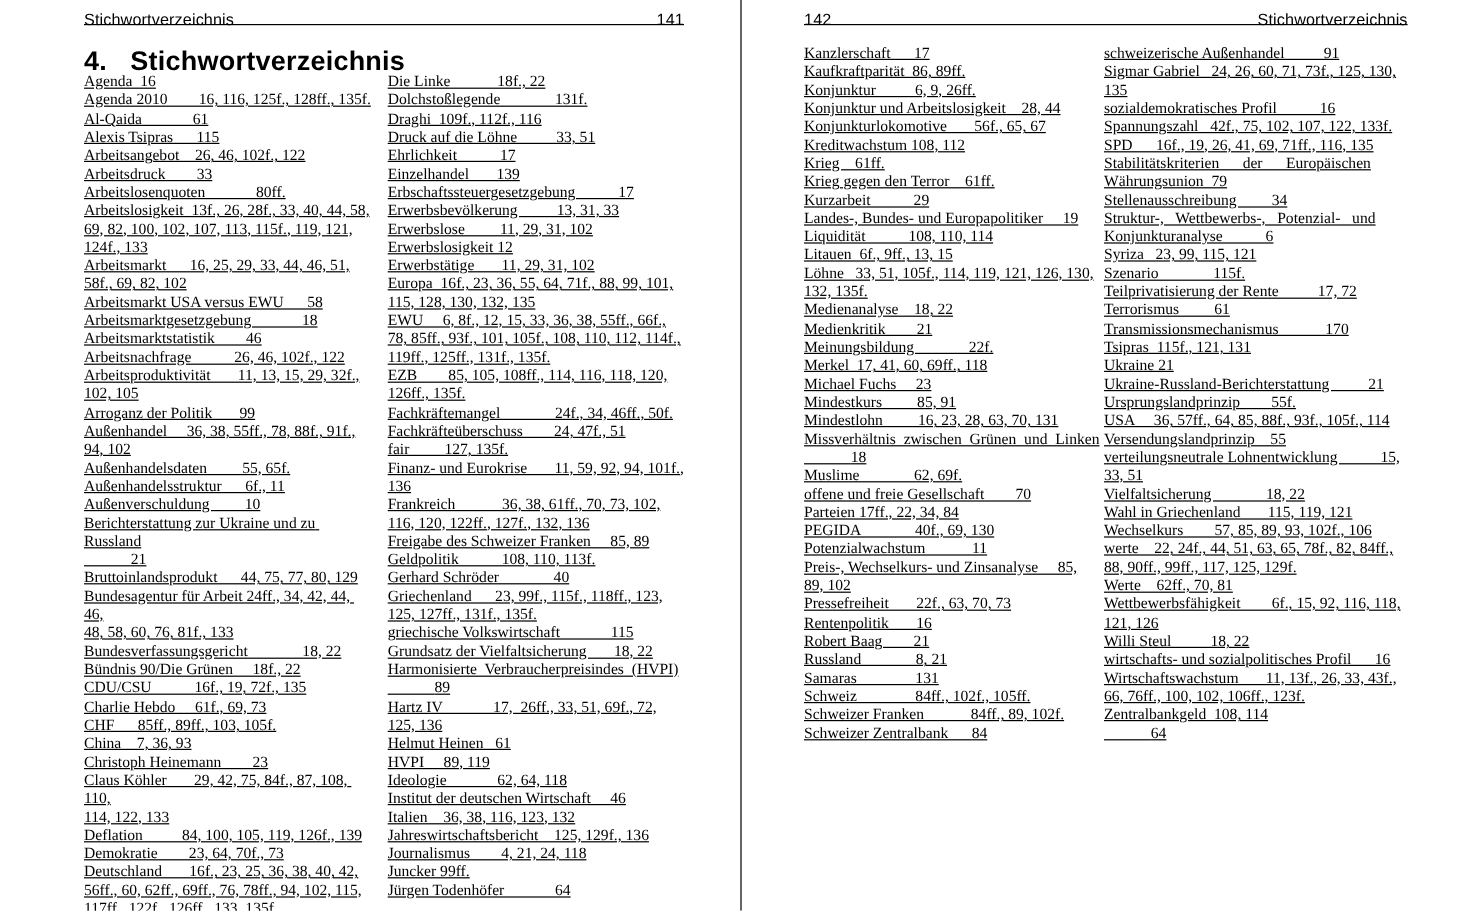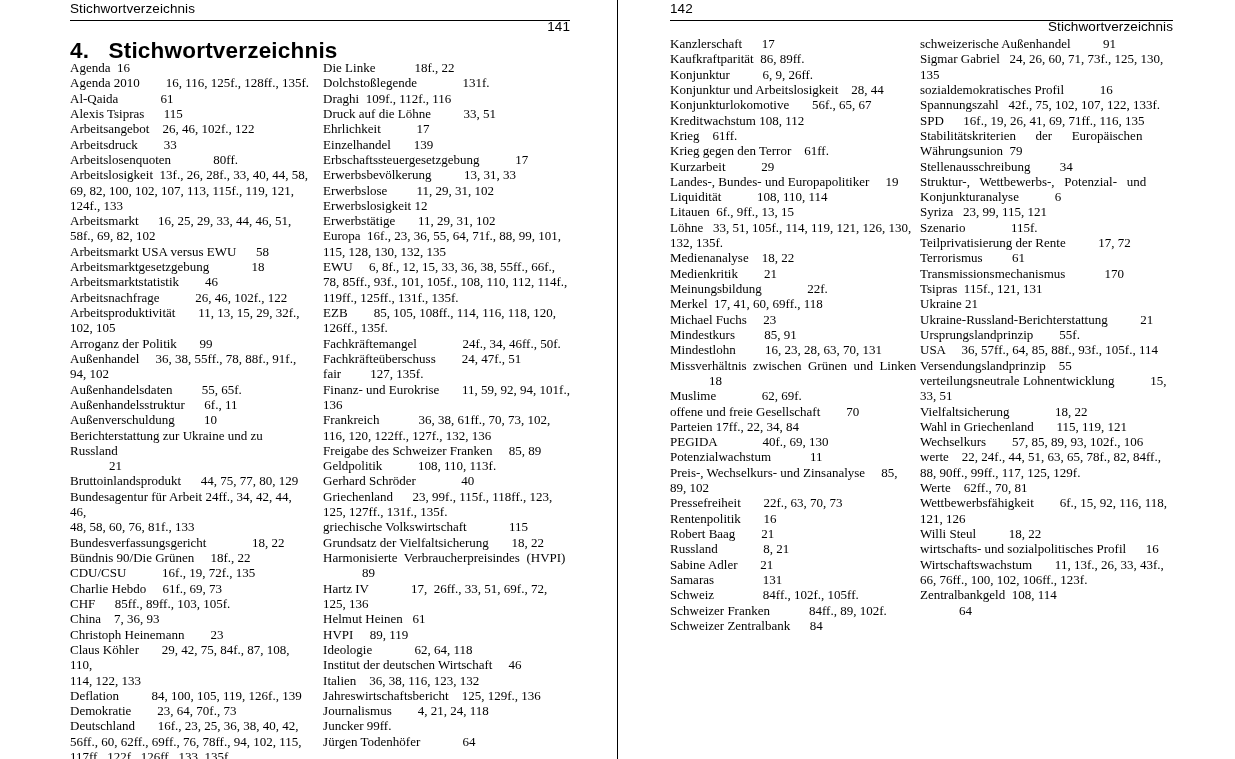--- a/index.html
+++ b/index.html
@@ -41,26 +41,25 @@
   }
 
   
   .running-head {
     position: absolute;
     left: 0;
     right: 0;
     top: 0;
     height: 26px;
     display: flex;
-    align-items: flex-start;
+    align-items: flex-end;
     font-family: "Liberation Sans", "DejaVu Sans", sans-serif;
     font-size: 13.5px;
     line-height: 18px;
     letter-spacing: 0.1px;
-    flex-direction: column;
   }
   .page-left  .running-head { left: 70px; right: 48px; }
   .page-right .running-head { left: 52px; right: 62px; }
 
   .running-head .rh-left  { text-align: left; }
   .running-head .rh-right { margin-left: auto; text-align: right; }
 
   .head-rule {
     position: absolute;
     height: 1px;
@@ -96,20 +95,21 @@
   }
   .page-right .columns {
     left: 52px;
     top: 36px;
     width: 508px;
   }
 
   .col {
     font-size: 13px;
     line-height: 15.32px;
+    text-decoration: underline;
   }
   .page-left  .col-a { width: 247px; }
   .page-left  .col-b { width: 253px; }
   .page-right .col-a { width: 250px; }
   .page-right .col-b { width: 258px; }
 
   .entry {
     white-space: pre-wrap;
     margin: 0;
     padding: 0;
@@ -268,21 +268,20 @@
           <div class="entry">offene und freie Gesellschaft        70</div>
           <div class="entry">Parteien 17ff., 22, 34, 84</div>
           <div class="entry">PEGIDA              40f., 69, 130</div>
           <div class="entry">Potenzialwachstum            11</div>
           <div class="entry">Preis-, Wechselkurs- und Zinsanalyse     85,</div>
           <div class="entry">89, 102</div>
           <div class="entry">Pressefreiheit       22f., 63, 70, 73</div>
           <div class="entry">Rentenpolitik       16</div>
           <div class="entry">Robert Baag        21</div>
           <div class="entry">Russland              8, 21</div>
-          <div class="entry">Sabine Adler       21</div>
           <div class="entry">Samaras               131</div>
           <div class="entry">Schweiz               84ff., 102f., 105ff.</div>
           <div class="entry">Schweizer Franken            84ff., 89, 102f.</div>
           <div class="entry">Schweizer Zentralbank      84</div>
         </div>
       <div class="col col-b">
           <div class="entry">schweizerische Außenhandel          91</div>
           <div class="entry">Sigmar Gabriel   24, 26, 60, 71, 73f., 125, 130,</div>
           <div class="entry">135</div>
           <div class="entry">sozialdemokratisches Profil           16</div>

